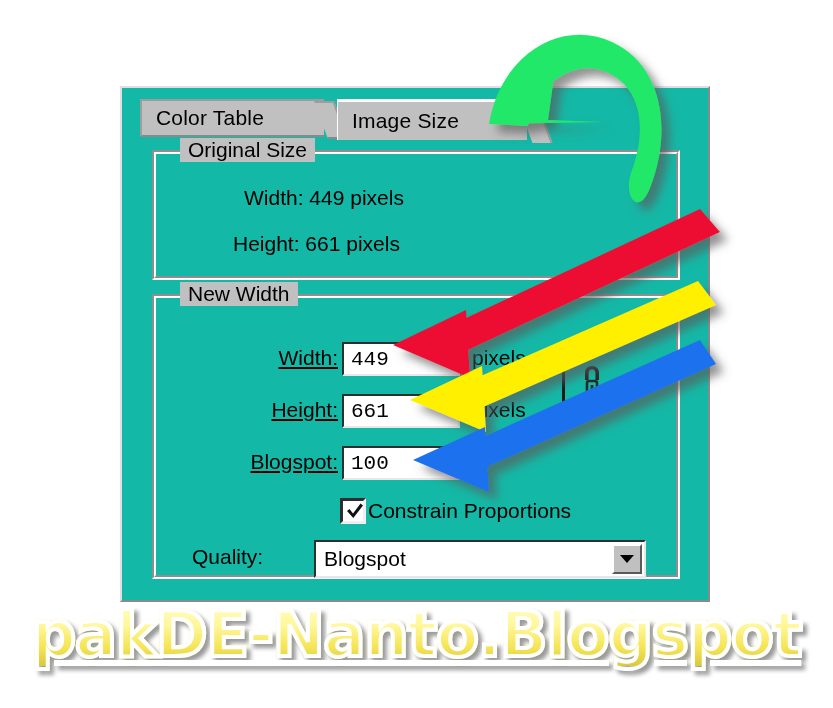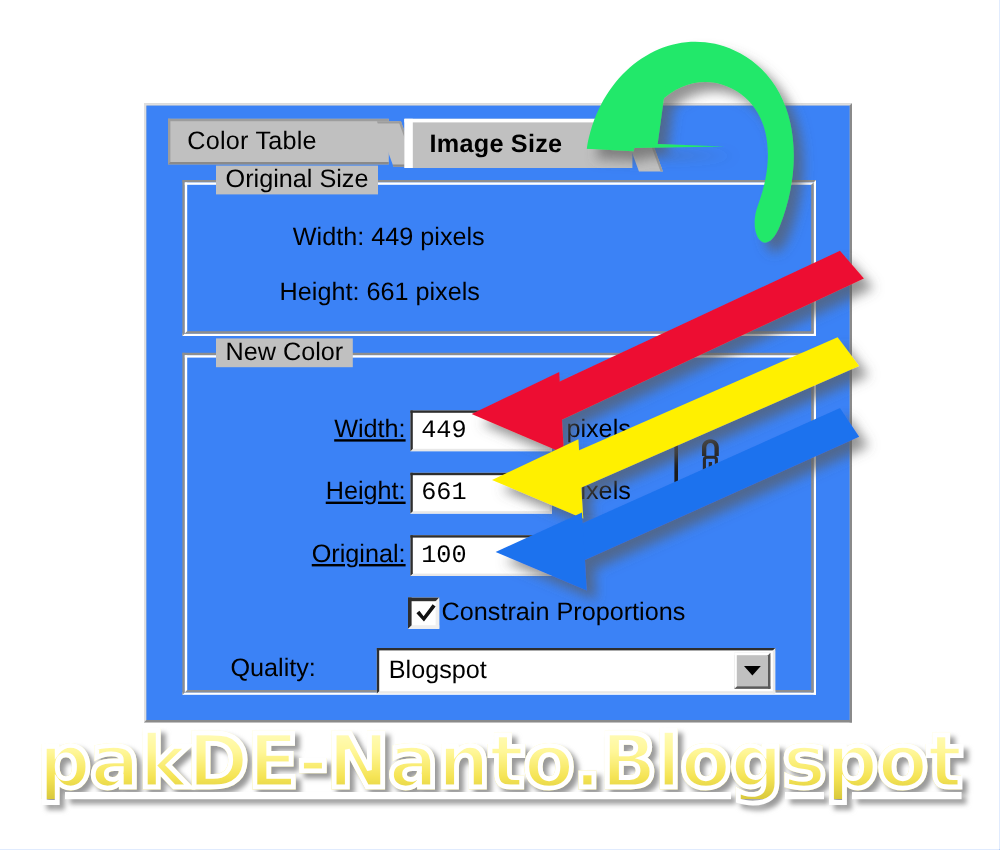--- a/index.html
+++ b/index.html
@@ -25,21 +25,21 @@
     background: #c0c0c0;
     border-top: 2px solid #dfdfdf;
     border-left: 2px solid #dfdfdf;
     border-right: 2px solid #8a8a8a;
     border-bottom: 2px solid #8a8a8a;
     box-sizing: border-box;
   }
   #dialog-inner {
     position: absolute;
     left: 0; top: 0; right: 0; bottom: 0;
-    background: #3b82f6;
+    background: #14b8a6;
   }
 
   
   #tabstrip {
     position: absolute;
     left: 18px;
     top: 11px;
     height: 38px;
     width: 540px;
   }
@@ -77,23 +77,23 @@
   }
   #tab-color-table .tab-skew {
     border-top: 2px solid #9d9d9d;
     border-right: 2px solid #9d9d9d;
     border-bottom: 2px solid #8a8a8a;
   }
   
   #tab-image-size {
     left: 197px;
     width: 190px;
-    font-weight: bold;
+    font-weight: normal;
     border-top: 3px solid #ffffff;
-    border-left: 7px solid #ffffff;
+    border-left: 1px solid #ffffff;
     z-index: 4;
     height: 41px;
   }
   #tab-image-size .tab-skew {
     height: 41px;
     border-top: 3px solid #ffffff;
     border-right: 2px solid #9d9d9d;
     right: -18px;
   }
 
@@ -371,36 +371,36 @@
 
     <div class="groupbox" id="group-original">
       <div class="groupbox-inner"></div>
       <div class="group-legend">Original Size</div>
       <div class="readout" id="orig-width">Width: 449 pixels</div>
       <div class="readout" id="orig-height">Height: 661 pixels</div>
     </div>
 
     <div class="groupbox" id="group-new">
       <div class="groupbox-inner"></div>
-      <div class="group-legend">New Color</div>
+      <div class="group-legend">New Width</div>
 
       <div class="field-row" id="row-width">
         <div class="field-label lbl-w">Width:</div>
         <div class="textbox tb-w">449</div>
         <div class="unit-label un-w">pixels</div>
       </div>
 
       <div class="field-row" id="row-height">
         <div class="field-label lbl-w">Height:</div>
         <div class="textbox tb-w">661</div>
         <div class="unit-label un-w">pixels</div>
       </div>
 
       <div class="field-row" id="row-percent">
-        <div class="field-label lbl-w">Original:</div>
+        <div class="field-label lbl-w">Blogspot:</div>
         <div class="textbox tb-w">100</div>
       </div>
 
       <div id="constrain-bracket">
         <div class="vline"></div>
         <div class="tick-top"></div>
         <div class="tick-bot"></div>
         <svg id="chain-icon" viewBox="0 0 24 34">
           <path d="M12 2 C7.5 2 5 5 5 9 L5 16 L8.6 16 L8.6 9 C8.6 6.6 10 5.2 12 5.2 C14 5.2 15.4 6.6 15.4 9 L15.4 16 L19 16 L19 9 C19 5 16.5 2 12 2 Z" fill="#2a2a2a"></path>
           <rect x="7" y="17" width="10" height="15" rx="2" fill="none" stroke="#2a2a2a" stroke-width="2.6"></rect>

